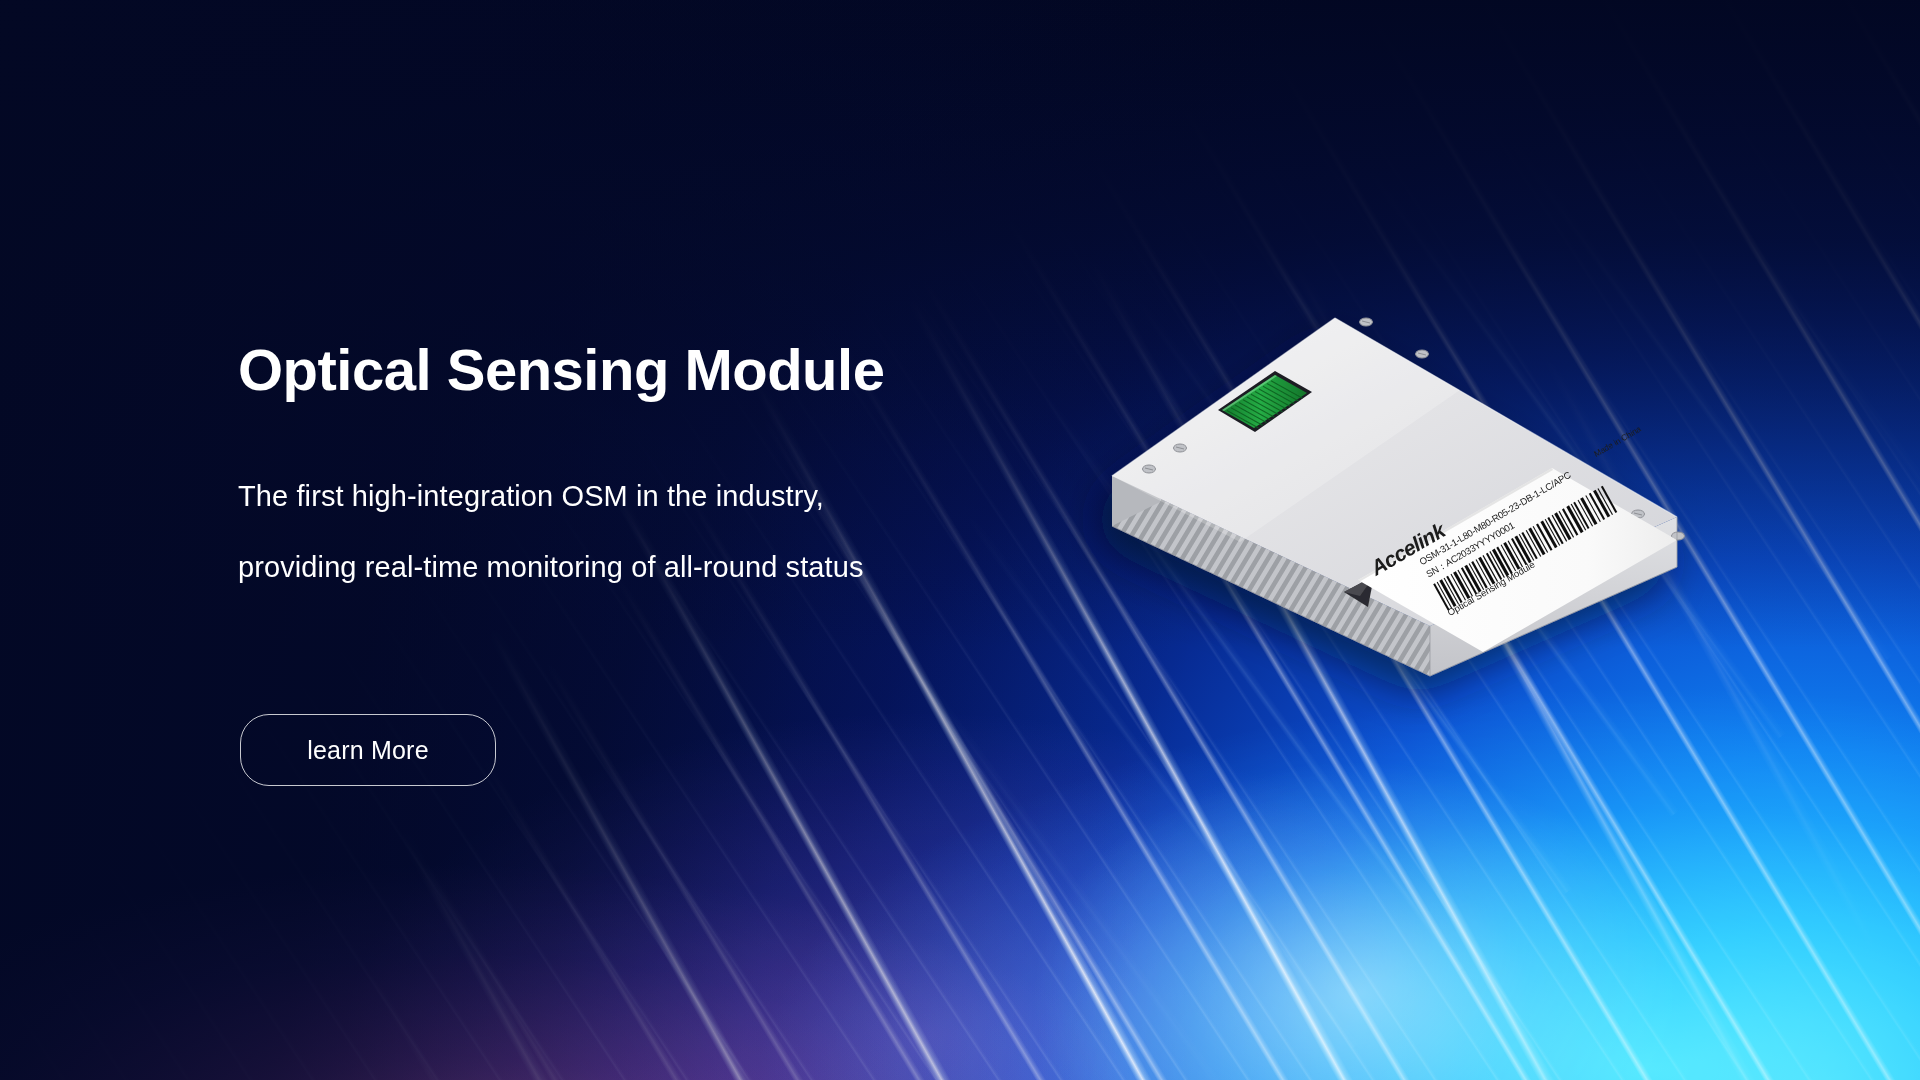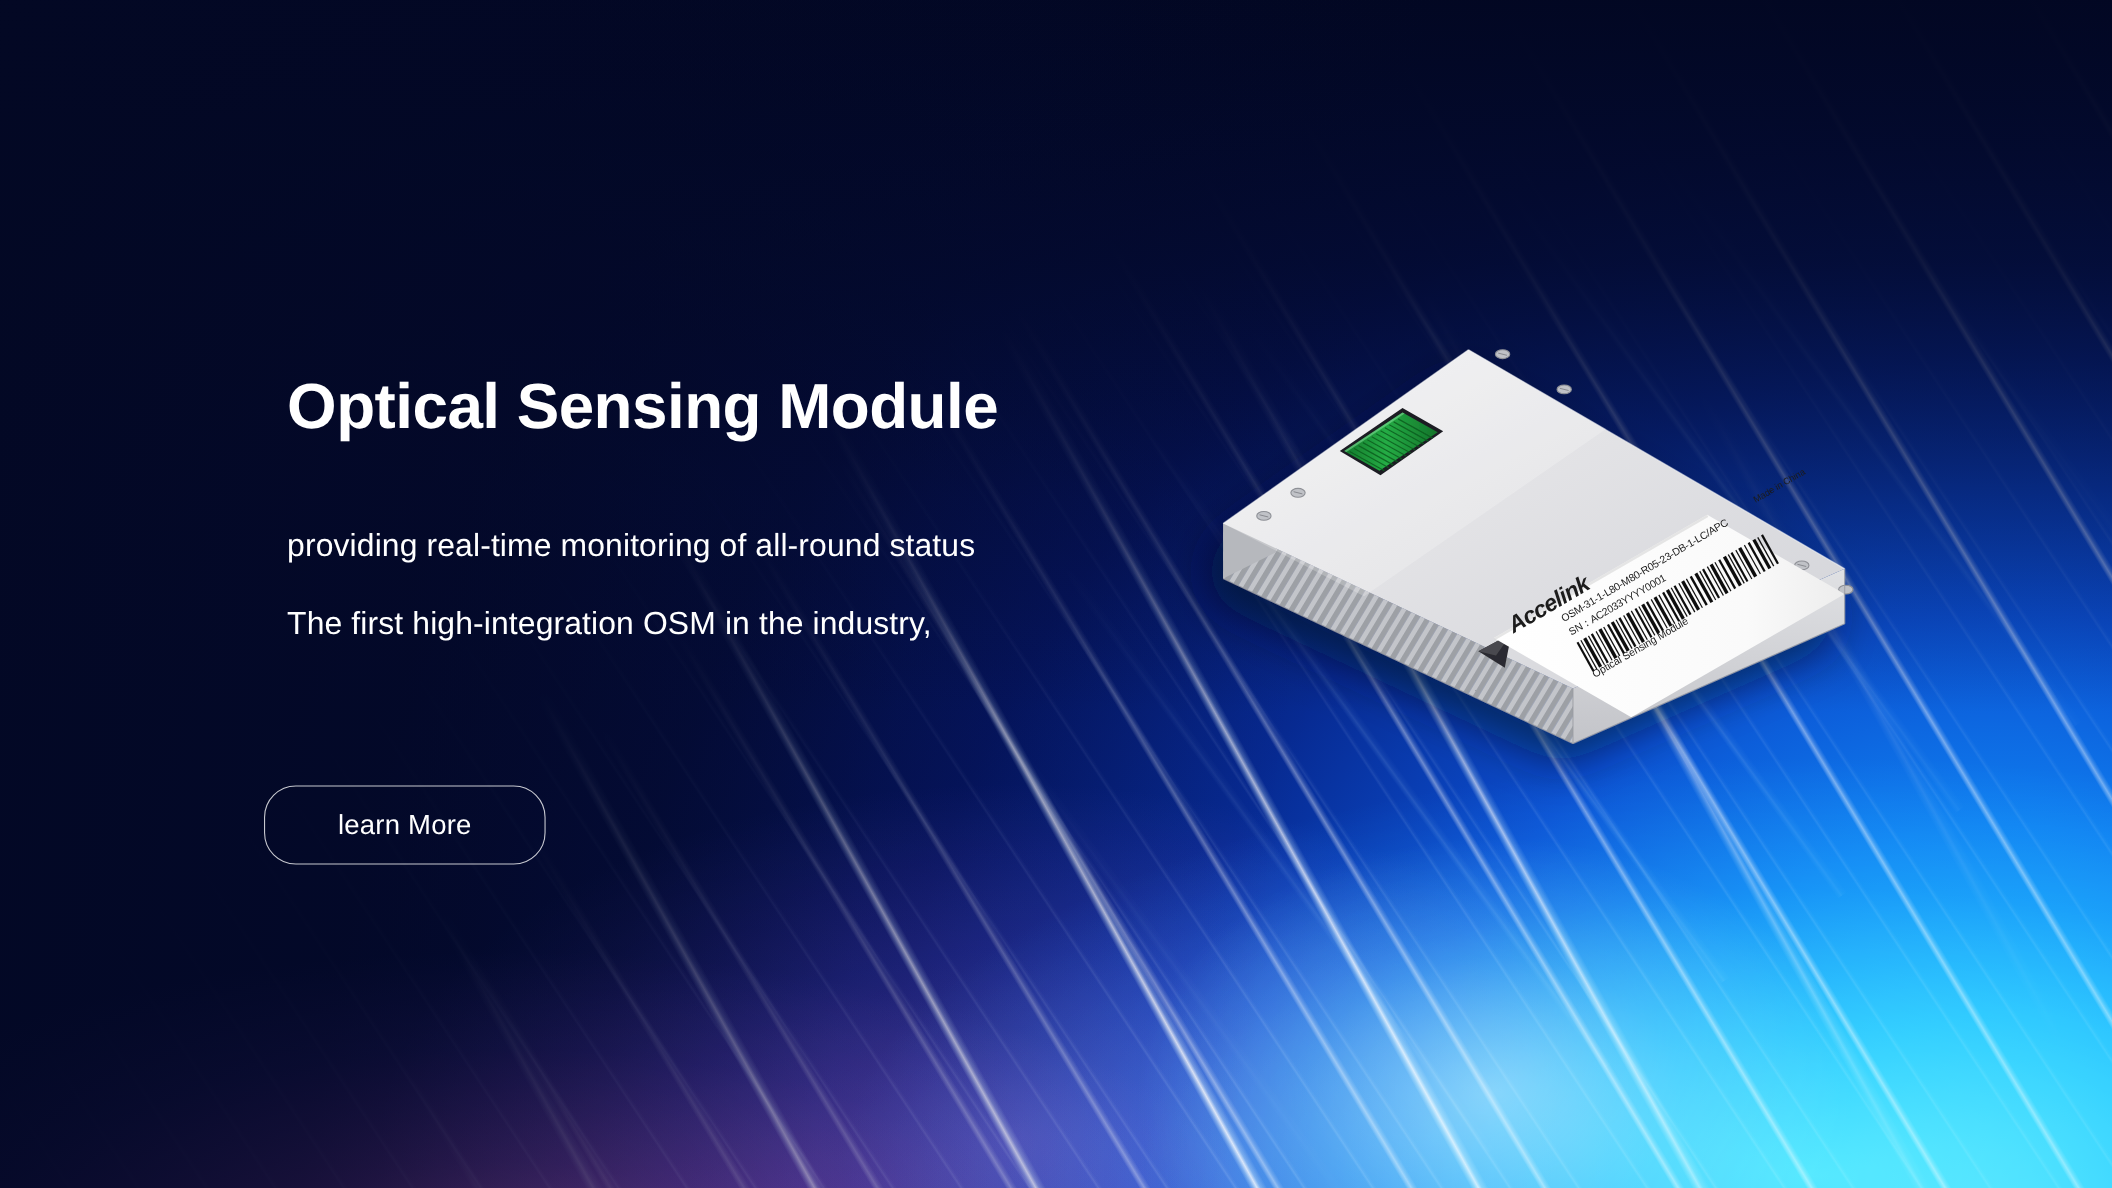--- a/index.html
+++ b/index.html
@@ -114,21 +114,21 @@
     mix-blend-mode:screen;
     opacity:.55;
   }
   #glow-hot{
     position:absolute;left:980px;top:660px;width:900px;height:640px;
     background:radial-gradient(ellipse 50% 50% at 42% 52%, rgba(190,235,255,.55) 0%, rgba(120,200,255,.28) 38%, rgba(60,150,255,0) 72%);
     mix-blend-mode:screen;pointer-events:none;
   }
 
   
-  #copy{position:absolute;left:238px;top:340px;width:900px;margin-left:23px;}
+  #copy{position:absolute;left:238px;top:340px;width:900px;}
   #hero-title{
     margin:0;
     font-family:"Liberation Sans",sans-serif;
     font-weight:bold;
     font-size:58px;
     line-height:1.05;
     letter-spacing:-.5px;
     color:#ffffff;
     white-space:nowrap;
   }
@@ -355,20 +355,20 @@
           <line x1="12" y1="246" x2="330" y2="396"></line>
           <line x1="330" y1="396" x2="577" y2="287"></line>
         </g>
       </g>
     </svg>
   </div>
 
   <div id="copy">
     <h1 id="hero-title">Optical Sensing Module</h1>
     <p id="hero-subtitle">
+      <span class="sub-line">The first high-integration OSM in the industry,</span>
       <span class="sub-line">providing real-time monitoring of all-round status</span>
-      <span class="sub-line">The first high-integration OSM in the industry,</span>
     </p>
   </div>
 
   <button id="learn-more-button">learn More</button>
 
 </div>
 
 </body></html>

